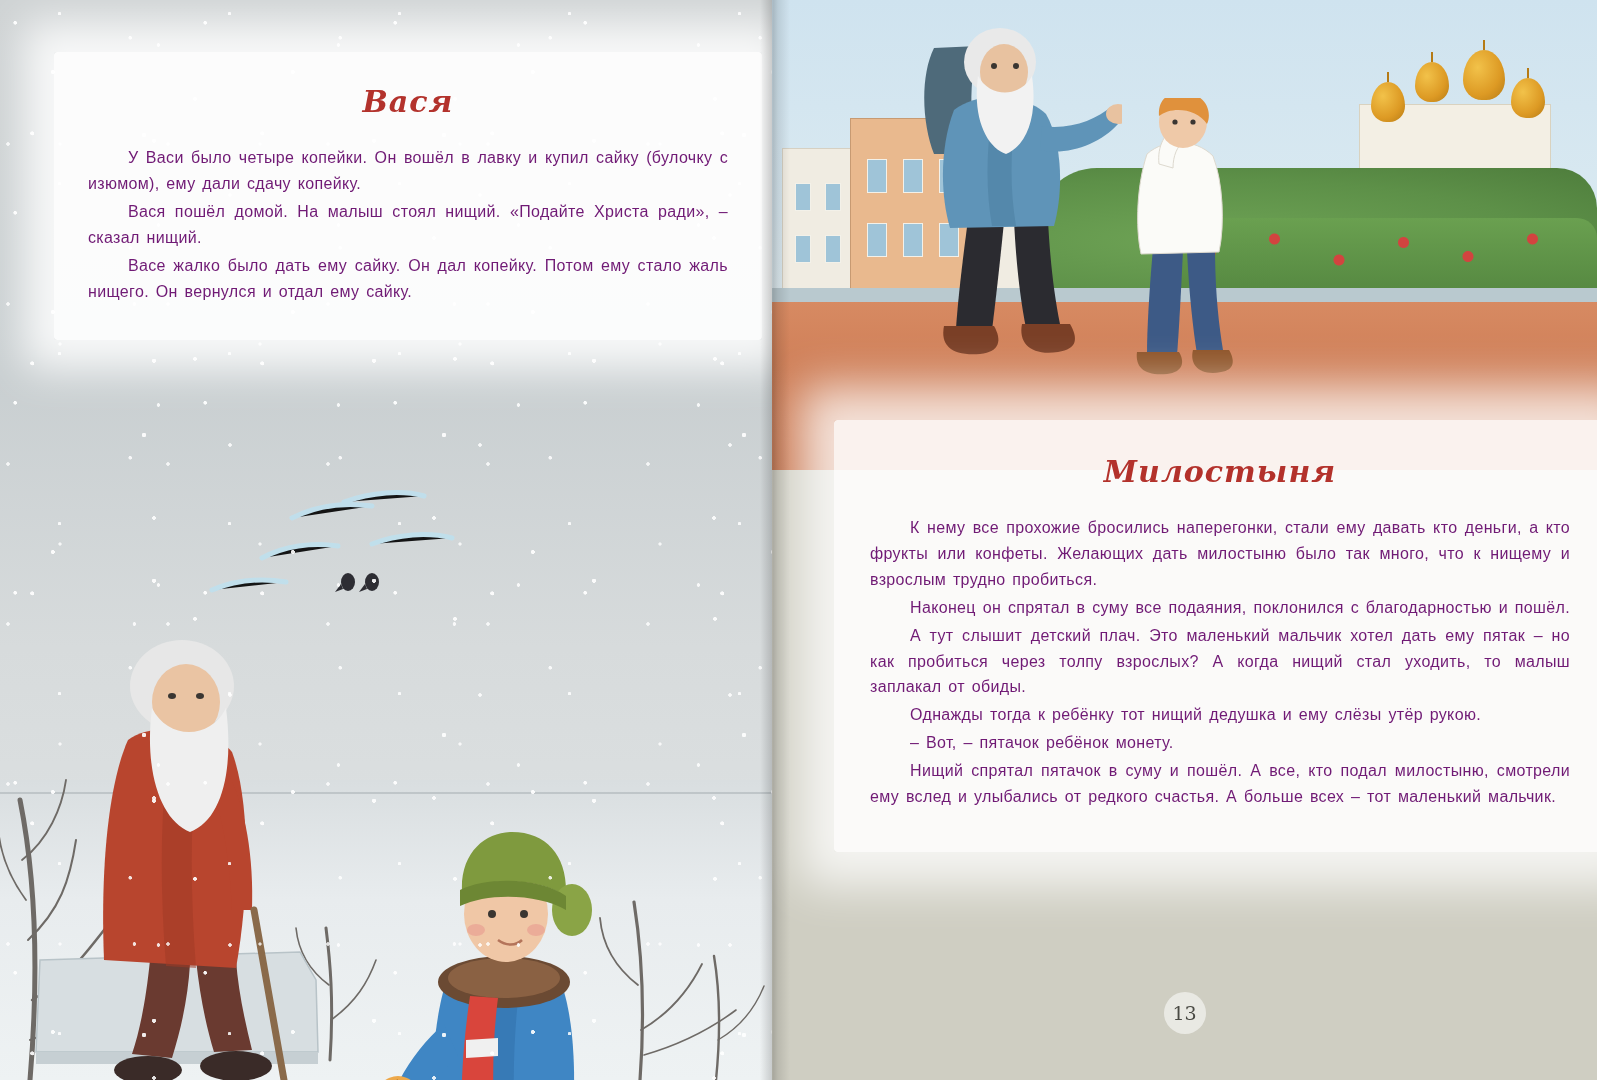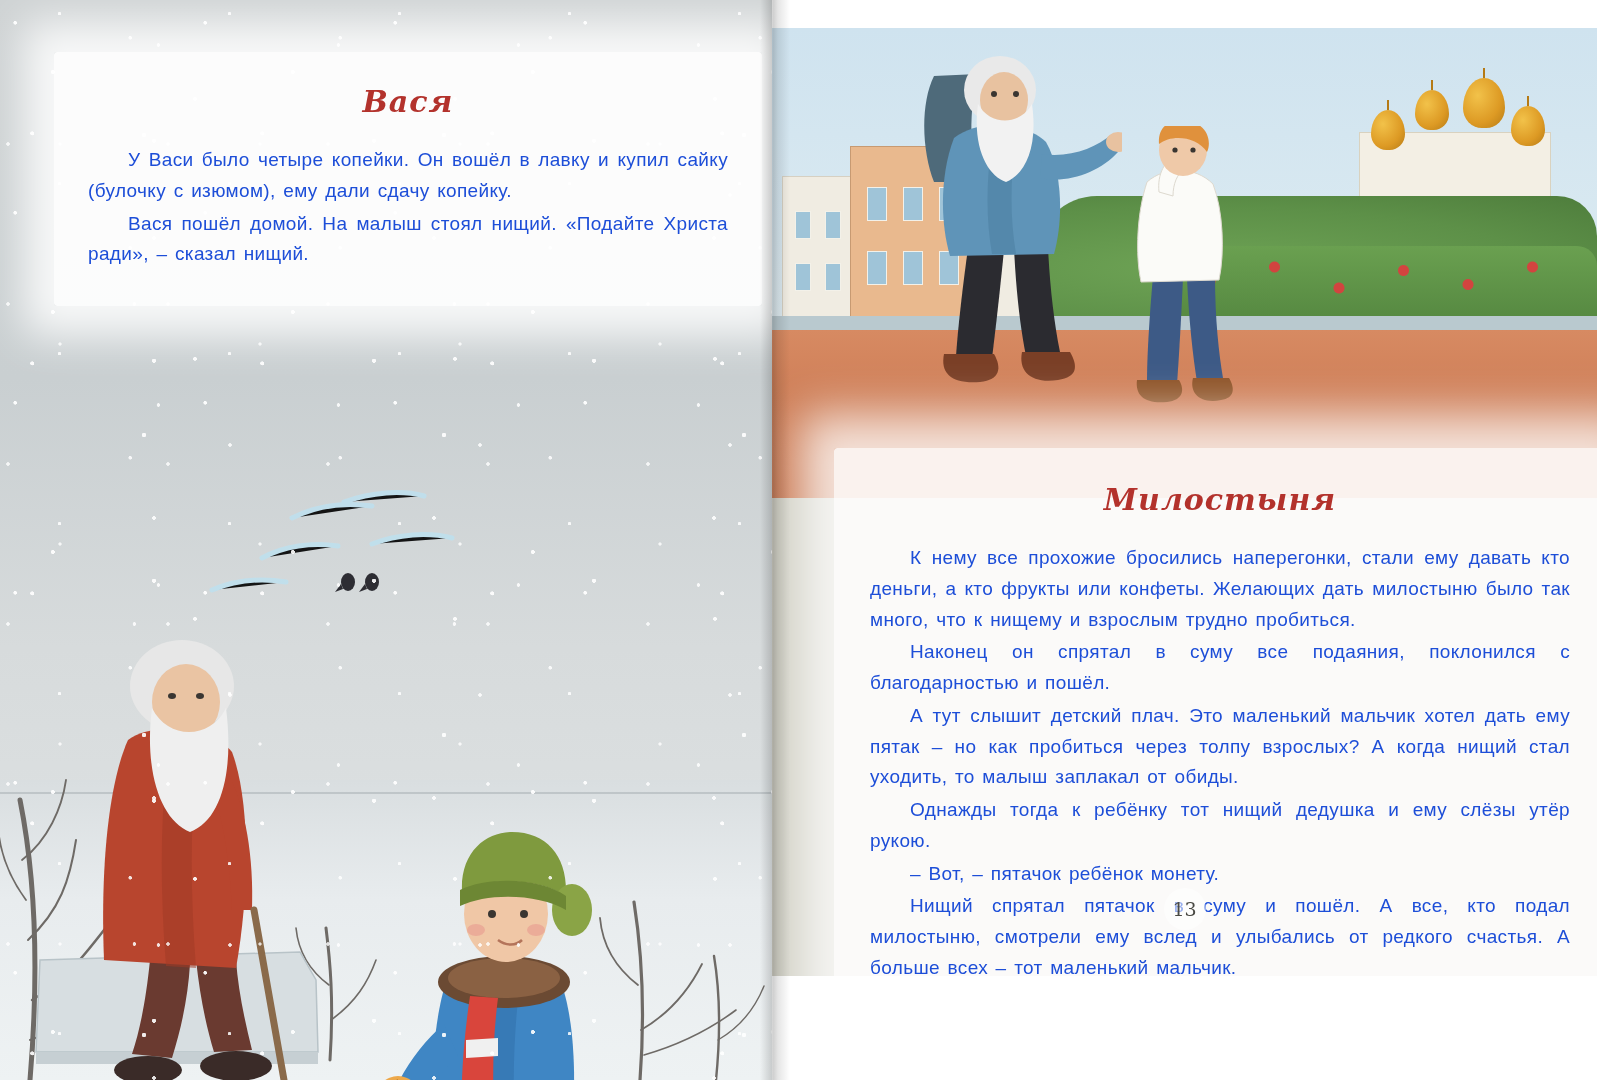--- a/index.html
+++ b/index.html
@@ -84,44 +84,43 @@
     font-style: italic;
     font-size: 30px;
     color: #b3322c;
     margin: 4px 0 26px 0;
     letter-spacing: 1px;
   }
   .story-body p {
     margin: 0 0 2px 0;
     text-indent: 40px;
     text-align: justify;
-    font-size: 19px;
+    font-size: 16px;
     line-height: 1.62;
-    color: #1d4ed8;
+    color: #701a75;
     letter-spacing: 0.35px;
     word-spacing: 2px;
   }
 
   
   .illus-left {
     position: absolute;
     left: 0;
     bottom: 0;
     width: 772px;
     height: 640px;
   }
 
   
   .page-right {
     position: relative;
     width: 825px;
-    height: 948px;
+    height: 1080px;
     overflow: hidden;
     background: #cfcec2;
-    margin-top: 28px;
   }
   .illus-right {
     position: absolute;
     top: 0; left: 0;
     width: 825px;
     height: 470px;
     overflow: hidden;
   }
   .sky {
     position: absolute;
@@ -387,20 +386,21 @@
       </g>
     </svg>
 
     <div class="snow"></div>
 
     <div class="text-card">
       <h1 class="story-title">Вася</h1>
       <div class="story-body">
         <p>У Васи было четыре копейки. Он вошёл в лавку и купил сайку (булочку с изюмом), ему дали сдачу копейку.</p>
         <p>Вася пошёл домой. На малыш стоял нищий. «Подайте Христа ради», – сказал нищий.</p>
+        <p>Васе жалко было дать ему сайку. Он дал копейку. Потом ему стало жаль нищего. Он вернулся и отдал ему сайку.</p>
       </div>
     </div>
   </div>
 
   <div class="page-right">
 
     <div class="illus-right">
       <div class="sky"></div>
 
       <div class="houses">

